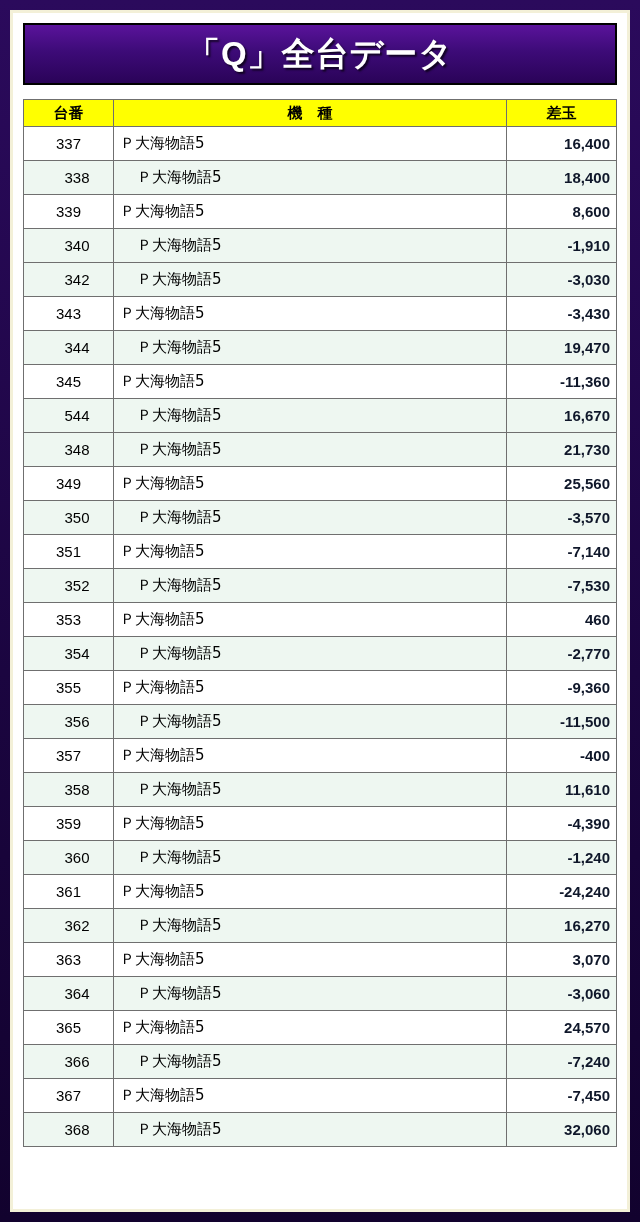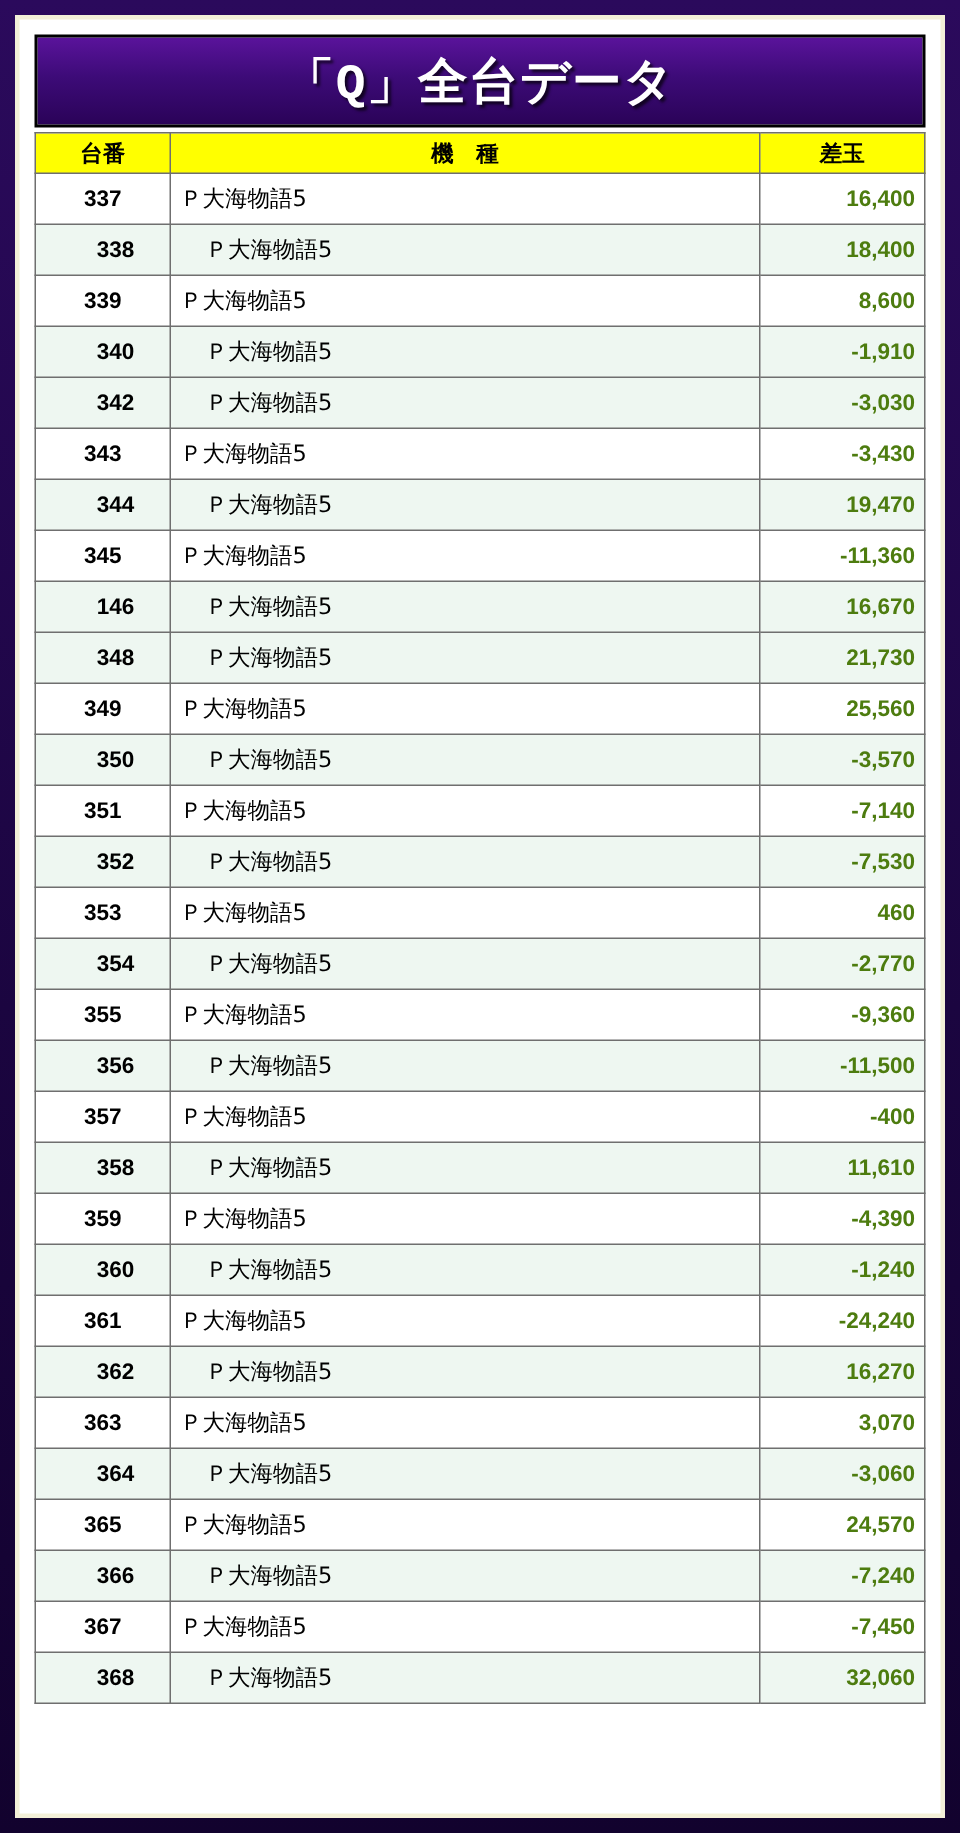--- a/index.html
+++ b/index.html
@@ -44,27 +44,27 @@
     display: flex;
     align-items: center;
     justify-content: center;
   }
   .title-text {
     color: #ffffff;
     font-size: 33px;
     font-weight: bold;
     letter-spacing: 1px;
     text-shadow: 2px 2px 2px rgba(0,0,0,0.7);
-    font-family: Liberation Mono, monospace;
+    font-family: Liberation Sans, sans-serif;
   }
   table.data {
     width: 100%;
     border-collapse: collapse;
     table-layout: fixed;
-    margin-top: 3px;
+    margin-top: 14px;
   }
   table.data th, table.data td {
     border: 1px solid #6f6f6f;
     height: 33px;
     padding: 0 6px;
     font-size: 15px;
   }
   table.data thead th {
     background: #ffff00;
     color: #000000;
@@ -73,36 +73,36 @@
     text-align: center;
     height: 26px;
     font-family: "DejaVu Sans", "Liberation Sans", sans-serif;
   }
   col.c-no { width: 90px; }
   col.c-model { width: auto; }
   col.c-diff { width: 110px; }
 
   td.cell-no {
     text-align: center;
-    font-weight: bold;
+    font-weight: normal;
     font-size: 18px;
     color: #000000;
     font-family: "Liberation Sans", sans-serif;
   }
   td.cell-model {
     text-align: left;
     font-size: 15px;
     color: #000000;
     font-family: "DejaVu Sans", "Liberation Sans", sans-serif;
   }
   td.cell-diff {
     text-align: right;
     font-weight: bold;
     font-size: 18px;
-    color: #4d7c0f;
+    color: #0f172a;
     padding-right: 10px;
     font-family: "Liberation Sans", sans-serif;
   }
   tr.row-even td { background: #ffffff; }
   tr.row-odd  td { background: #eef7f1; padding-left: 23px; }
 </style>
 </head>
 <body>
 
 <div class="page">
@@ -161,21 +161,21 @@
               <td class="cell-no">344</td>
               <td class="cell-model">Ｐ大海物語5</td>
               <td class="cell-diff">19,470</td>
             </tr>
             <tr class="row-even">
               <td class="cell-no">345</td>
               <td class="cell-model">Ｐ大海物語5</td>
               <td class="cell-diff">-11,360</td>
             </tr>
             <tr class="row-odd">
-              <td class="cell-no">146</td>
+              <td class="cell-no">544</td>
               <td class="cell-model">Ｐ大海物語5</td>
               <td class="cell-diff">16,670</td>
             </tr>
             <tr class="row-odd">
               <td class="cell-no">348</td>
               <td class="cell-model">Ｐ大海物語5</td>
               <td class="cell-diff">21,730</td>
             </tr>
             <tr class="row-even">
               <td class="cell-no">349</td>

